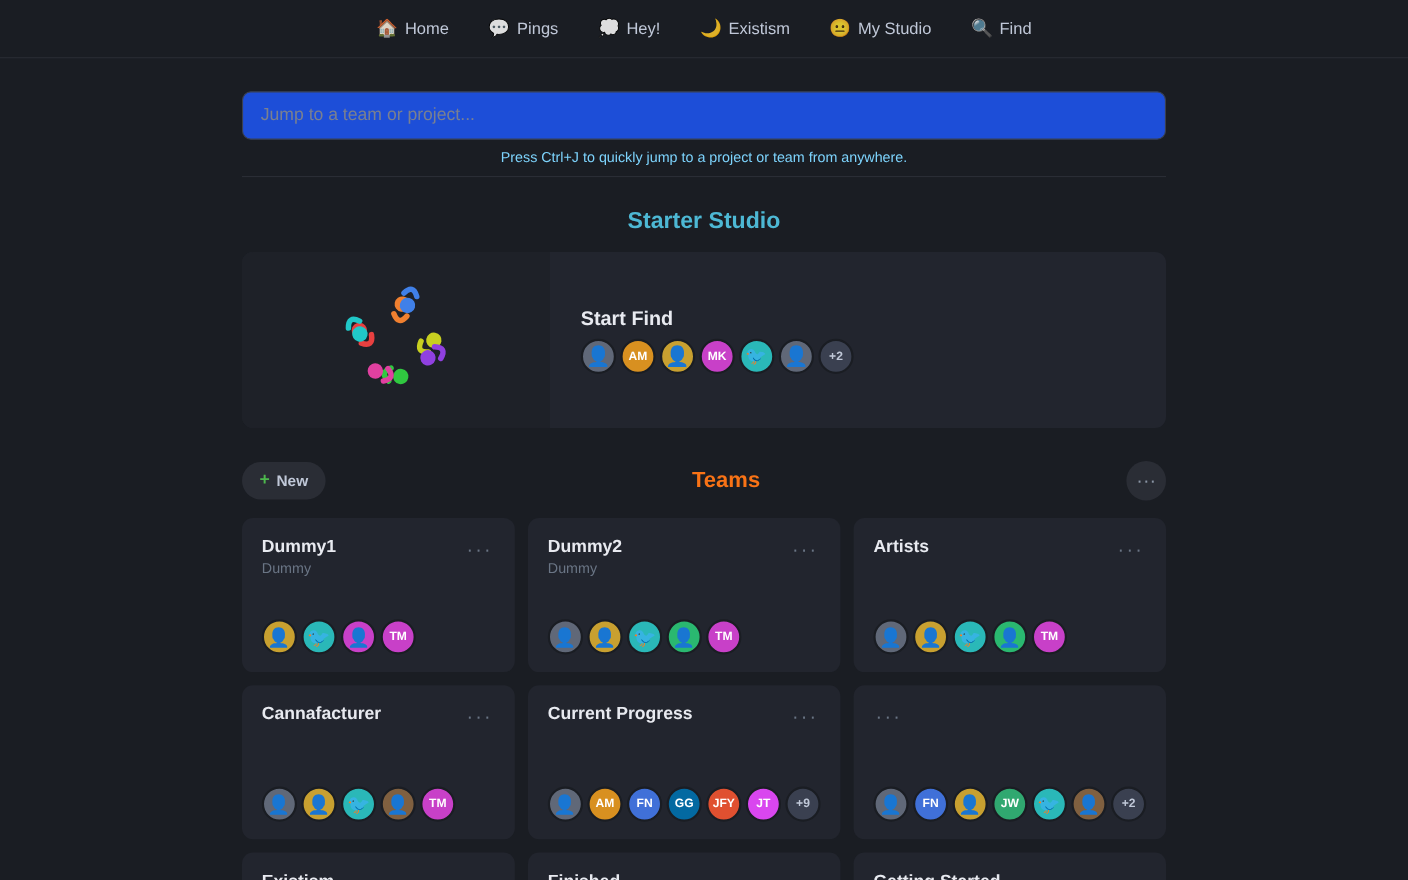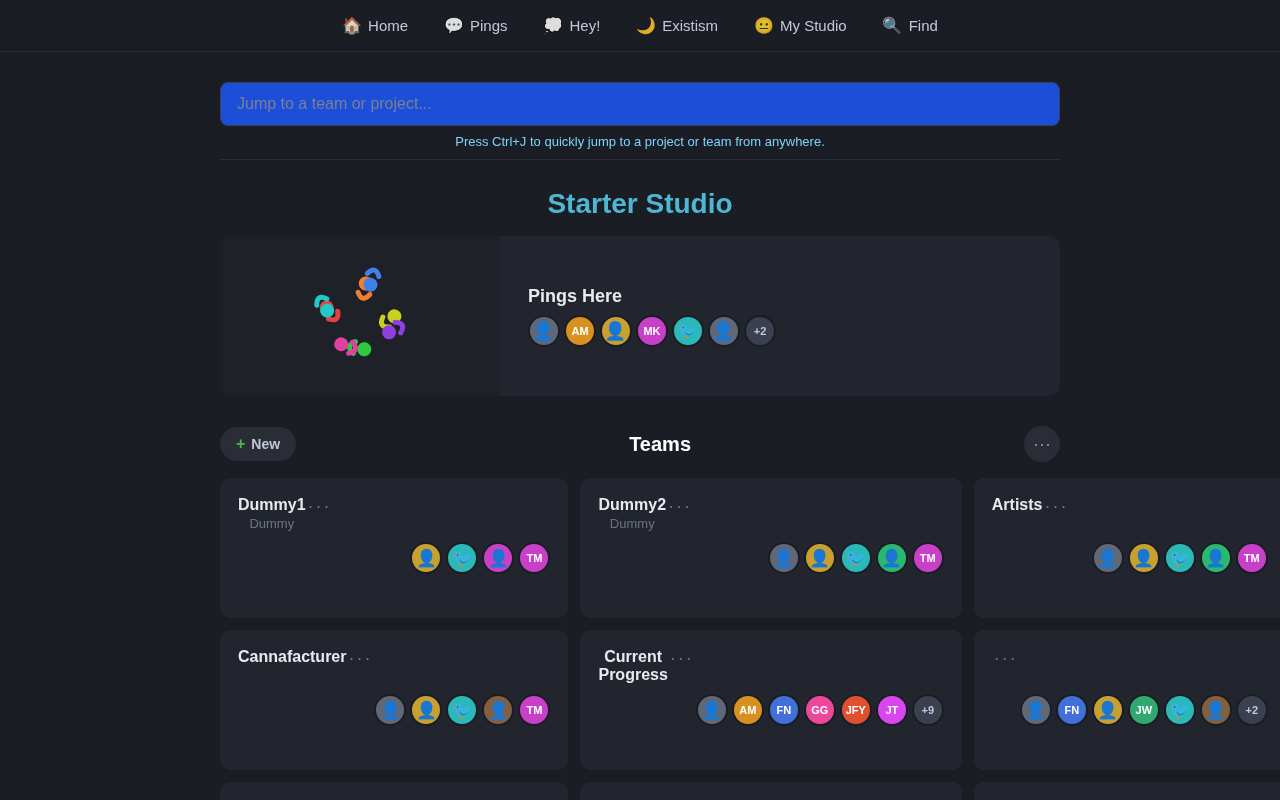--- a/index.html
+++ b/index.html
@@ -65,21 +65,21 @@
       text-align: center;
       color: #7dd3fc;
       font-size: 13px;
       margin-top: 8px;
     }
 
     
     .section-title {
       text-align: center;
       color: #4db8d4;
-      font-size: 28px;
+      font-size: 21px;
       font-weight: 600;
       margin: 28px 0 16px;
     }
     .divider {
       border: none;
       border-top: 1px solid #2a2d35;
       margin-bottom: 0;
     }
 
     
@@ -164,21 +164,21 @@
       font-size: 14px;
       font-weight: 600;
       cursor: pointer;
     }
     .new-button .plus-icon {
       color: #4db84d;
       font-size: 16px;
       font-weight: 700;
     }
     .teams-title {
-      color: #ffffff;
+      color: #f97316;
       font-size: 20px;
       font-weight: 600;
     }
     .teams-more-btn {
       width: 36px;
       height: 36px;
       border-radius: 50%;
       background: #2a2d35;
       border: none;
       cursor: pointer;
@@ -194,25 +194,24 @@
       display: grid;
       grid-template-columns: repeat(3, 1fr);
       gap: 12px;
     }
     .team-card {
       background: #22252e;
       border-radius: 10px;
       padding: 18px 18px 16px;
       min-height: 140px;
       display: flex;
-      flex-direction: row;
+      flex-direction: column;
       justify-content: space-between;
       cursor: pointer;
       transition: background 0.15s;
-      text-align: center;
     }
     .team-card-header {
       display: flex;
       justify-content: space-between;
       align-items: flex-start;
     }
     .team-card-title-group {}
     .team-card-name {
       font-size: 16px;
       font-weight: 700;
@@ -329,21 +328,21 @@
           </g>
 
           <g transform="rotate(290)">
             <circle cx="-33" cy="-8" r="7" fill="#e040a0"></circle>
             <path d="M-39,2 Q-33,12 -27,2" stroke="#e040a0" stroke-width="5" fill="none" stroke-linecap="round"></path>
           </g>
         </g>
       </svg>
     </div>
     <div class="studio-info-panel">
-      <div class="studio-name">Pings Here</div>
+      <div class="studio-name">Start Find</div>
       <div class="avatar-row">
         <div class="avatar av-gray">
           <span style="font-size:18px;">👤</span>
         </div>
         <div class="avatar av-amber" style="font-size:11px;font-weight:700;background:#d89020;">AM</div>
         <div class="avatar av-gold">
           <span style="font-size:18px;">👤</span>
         </div>
         <div class="avatar av-magenta" style="font-size:11px;font-weight:700;background:#c840c8;">MK</div>
         <div class="avatar av-teal">
@@ -474,21 +473,21 @@
           <div class="team-card-sub"></div>
         </div>
         <div class="team-card-menu">···</div>
       </div>
       <div class="team-card-footer avatar-row">
         <div class="avatar av-gray">
             <span style="font-size:17px;">👤</span>
           </div>
         <div class="avatar" style="background:#d89020;font-size:11px;font-weight:700;">AM</div>
         <div class="avatar" style="background:#4070d8;font-size:11px;font-weight:700;">FN</div>
-        <div class="avatar" style="background:#ec4899;font-size:11px;font-weight:700;">GG</div>
+        <div class="avatar" style="background:#0369a1;font-size:11px;font-weight:700;">GG</div>
         <div class="avatar" style="background:#e05030;font-size:11px;font-weight:700;">JFY</div>
         <div class="avatar" style="background:#d946ef;font-size:11px;font-weight:700;">JT</div>
         <div class="avatar avatar-more">+9</div>
       </div>
     </div>
 
     <div class="team-card">
       <div class="team-card-header">
         <div class="team-card-menu">···</div>
       </div>

